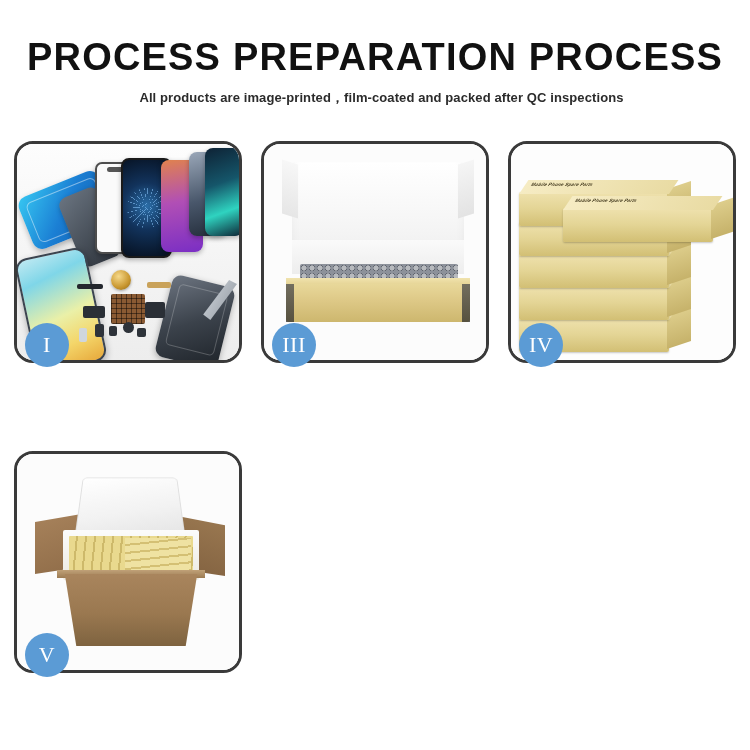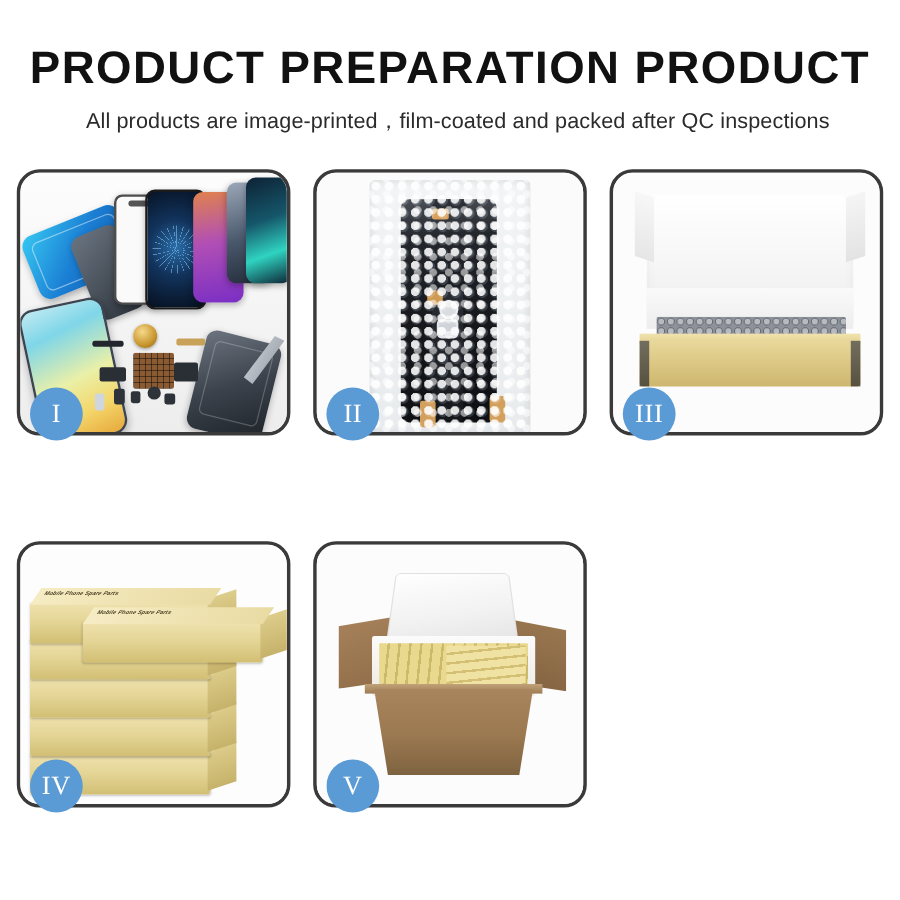--- a/index.html
+++ b/index.html
@@ -26,22 +26,22 @@
     font-size: 38px;
     font-weight: 700;
     letter-spacing: 1.2px;
     color: #111111;
     line-height: 1.05;
     white-space: nowrap;
   }
   .subtitle {
     margin-top: 11px;
     font-family: "Liberation Sans", sans-serif;
-    font-size: 18px;
-    font-weight: 400;
+    font-size: 13px;
+    font-weight: 700;
     color: #2b2b2b;
     letter-spacing: 0.1px;
     white-space: nowrap;
     padding-left: 13px;
   }
 
   
   .grid {
     position: absolute;
     left: 14px;
@@ -410,21 +410,21 @@
   }
   .p6-edge{
     position:absolute;left:122px;top:60px;width:2px;height:110px;
     background:rgba(0,0,0,.16); transform: skewX(-2deg);
   }
 </style>
 </head>
 <body>
 
 <div class="header">
-  <div class="title">PRODUCT PREPARATION PRODUCT</div>
+  <div class="title">PROCESS PREPARATION PROCESS</div>
   <div class="subtitle">All products are image-printed，film-coated and packed after QC inspections</div>
 </div>
 
 <div class="grid">
 
   <div class="panel">
     <div class="panel-inner p1">
       <div class="ph p1-blue"></div>
       <div class="ph p1-dark1"></div>
       <div class="ph p1-glass"></div>
@@ -443,37 +443,20 @@
       <div class="dot" style="left:78px;top:180px;width:9px;height:13px;"></div>
       <div class="dot" style="left:92px;top:182px;width:8px;height:10px;"></div>
       <div class="dot" style="left:106px;top:178px;width:11px;height:11px;border-radius:50%;"></div>
       <div class="dot" style="left:120px;top:184px;width:9px;height:9px;"></div>
       <div class="dot" style="left:62px;top:184px;width:8px;height:14px;background:#cfd6dd;"></div>
       <div class="p1-tweez"></div>
     </div>
     <div class="badge">I</div>
   </div>
 
-  <div class="panel">
-    <div class="panel-inner p2">
-      <div class="p2-wrap">
-        <div class="p2-screen"></div>
-        <div class="p2-tail"></div>
-        <div class="p2-tape1"></div>
-        <div class="p2-tape2"></div>
-        <div class="p2-tape3"></div>
-        <div class="p2-tape4"></div>
-        <div class="p2-conn1"></div>
-        <div class="p2-conn2"></div>
-        <div class="bubbles"></div>
-        <div class="bubbles2"></div>
-      </div>
-    </div>
-    <div class="badge">II</div>
-  </div>
 
   <div class="panel">
     <div class="panel-inner p3">
       <div class="p3-lid"></div>
       <div class="p3-foam"></div>
       <div class="p3-fill"></div>
       <div class="p3-lip"></div>
       <div class="p3-box"></div>
     </div>
     <div class="badge">III</div>

